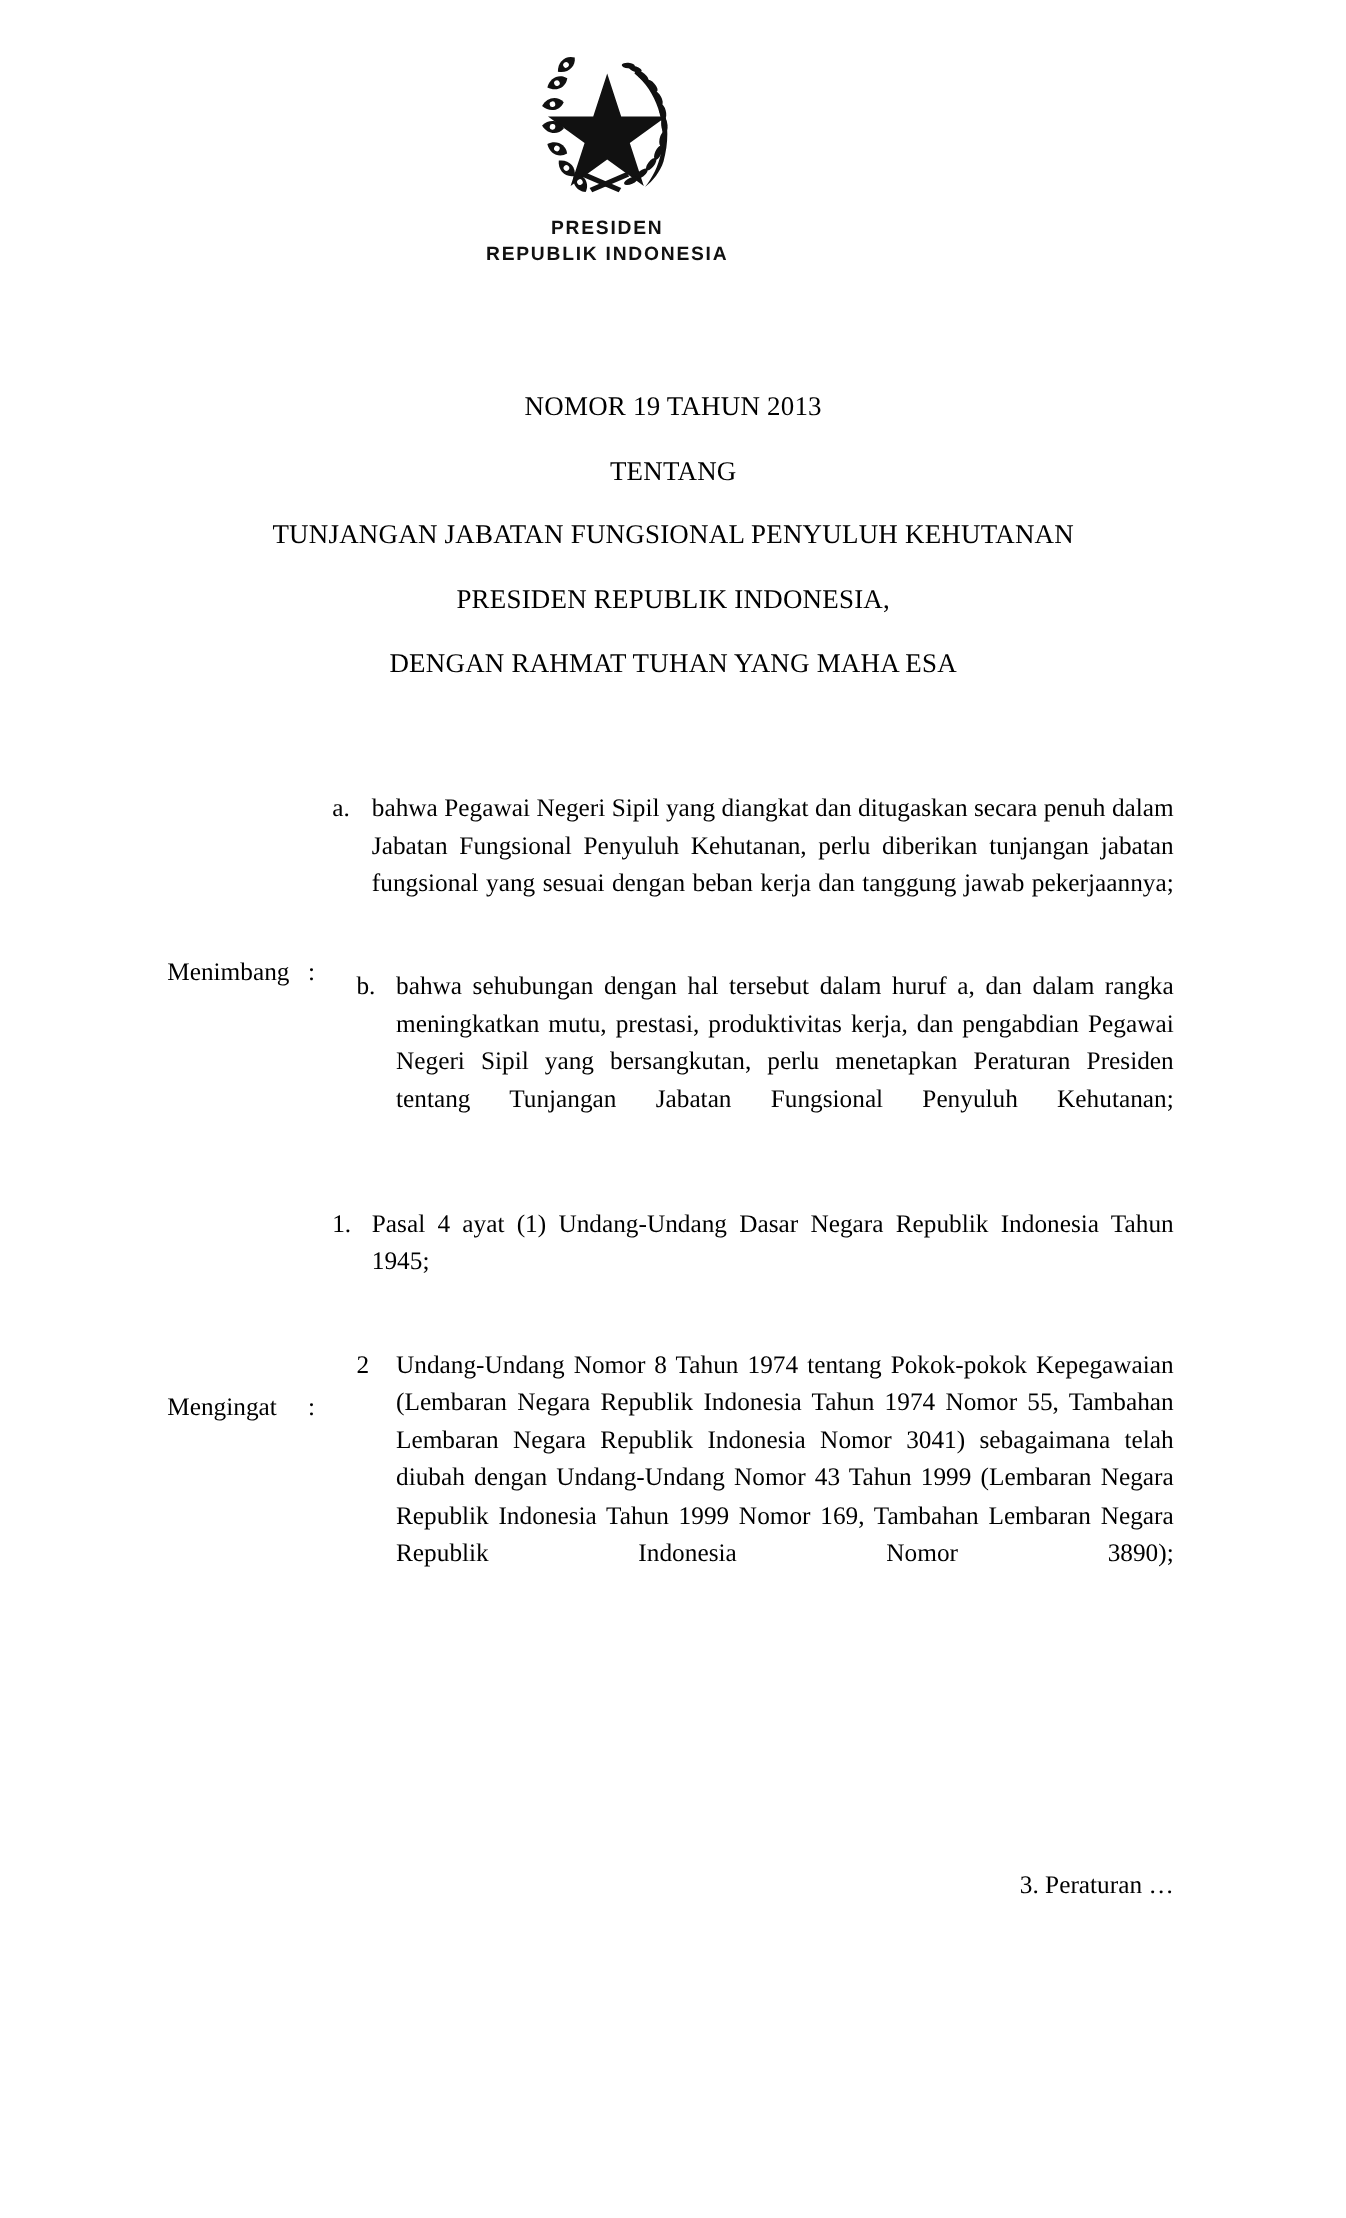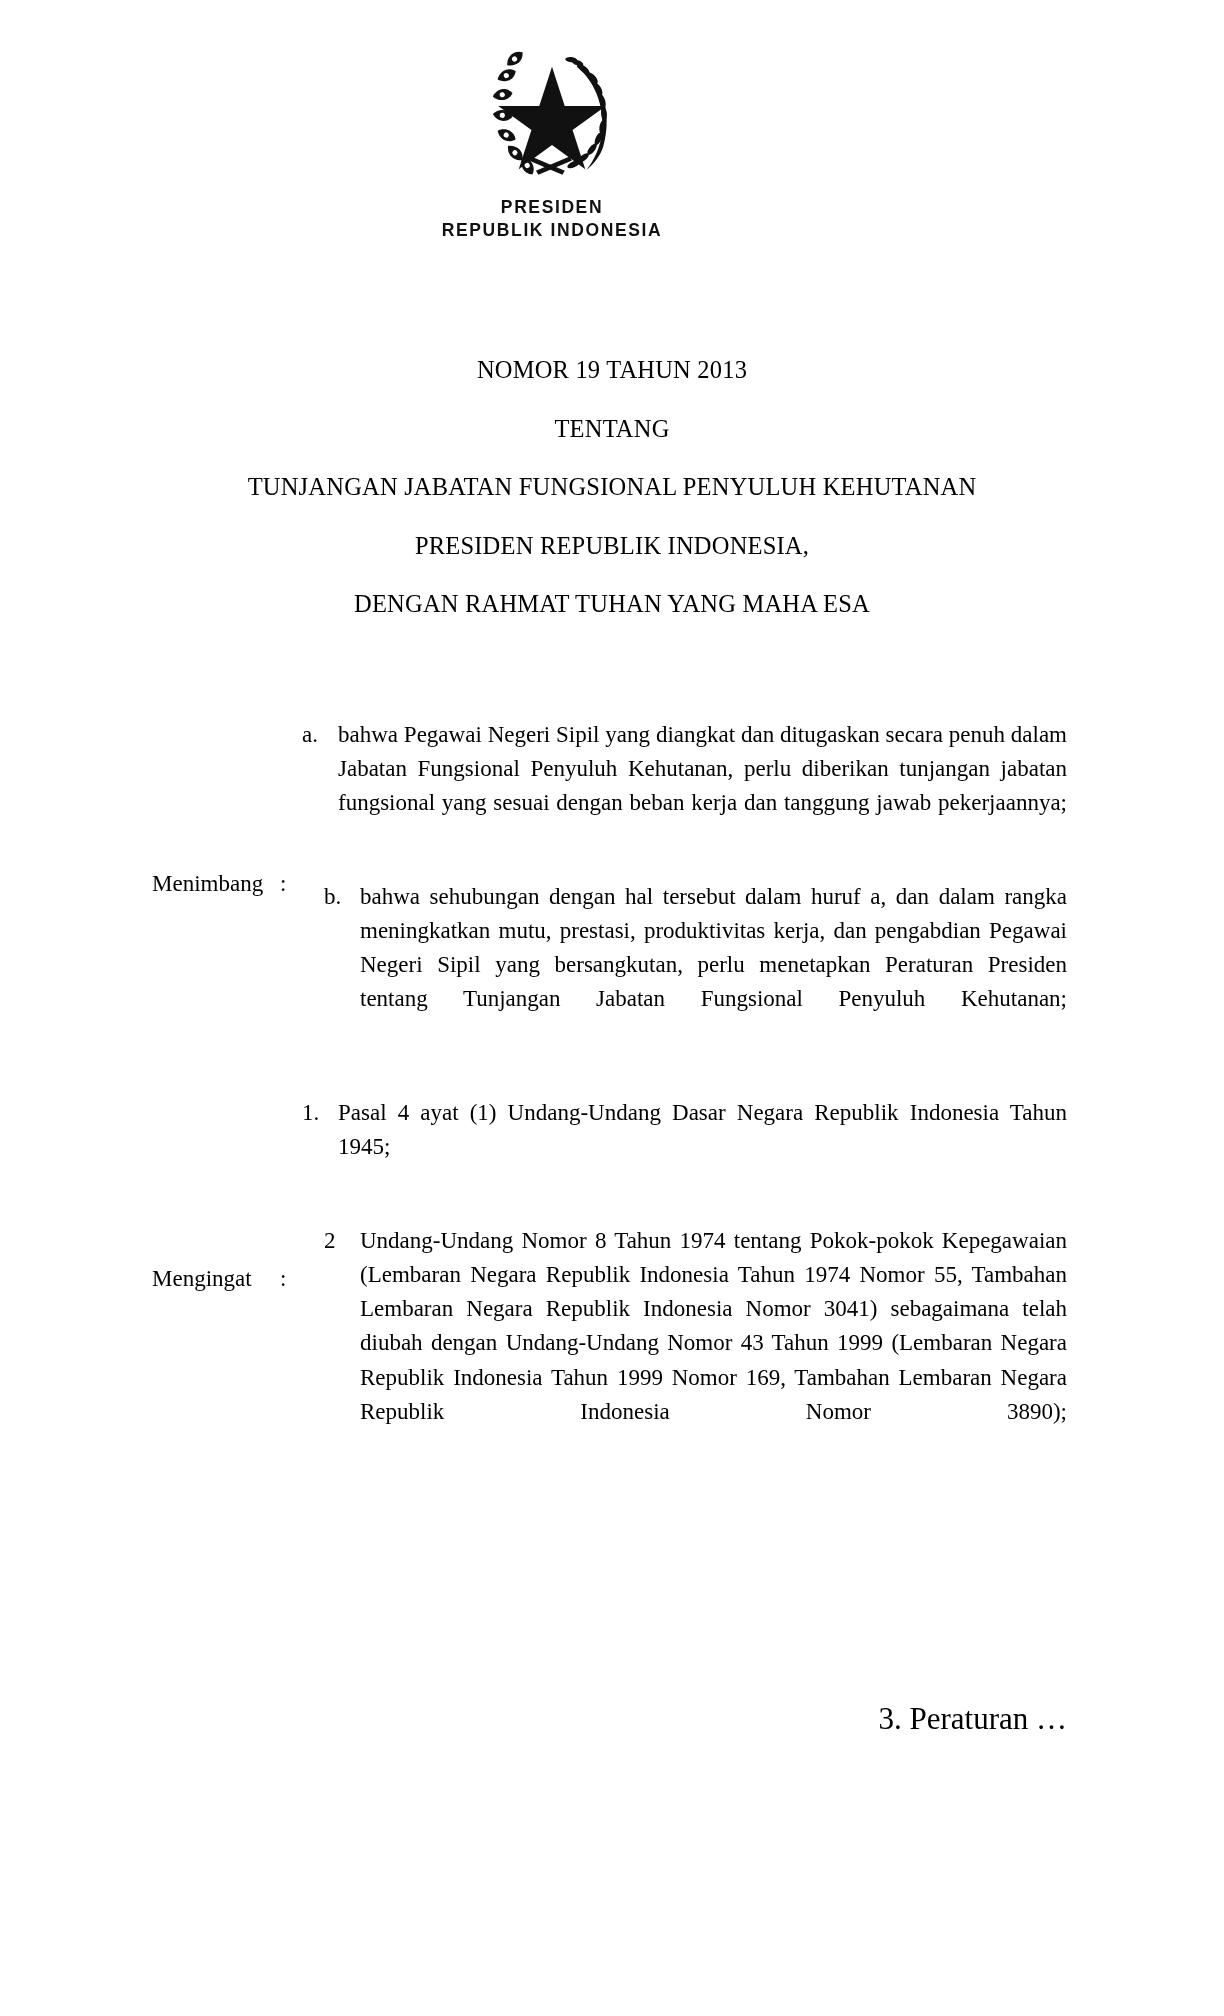--- a/index.html
+++ b/index.html
@@ -125,21 +125,21 @@
     display: inline-block;
     width: 100%;
   }
   .item.sub-offset { padding-left: 22px; }
 
   
   .catchword {
     position: absolute;
     right: 157px;
     top: 1700px;
-    font-size: 31px;
+    font-size: 23px;
     line-height: 1.2;
     text-align: left;
   }
 </style>
 </head>
 <body>
 
 <div class="page">
 
   <div class="masthead">

